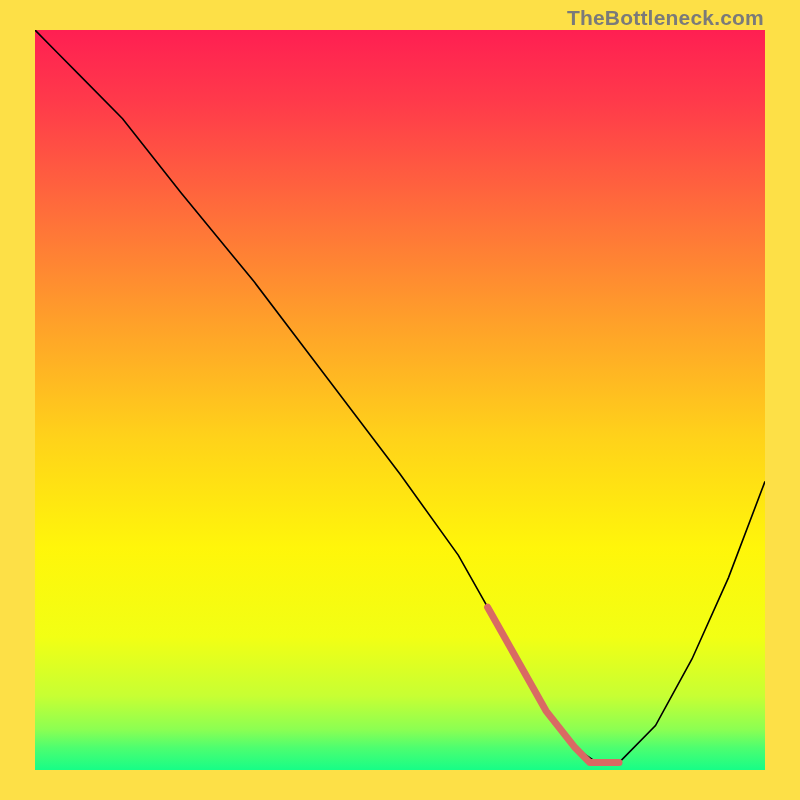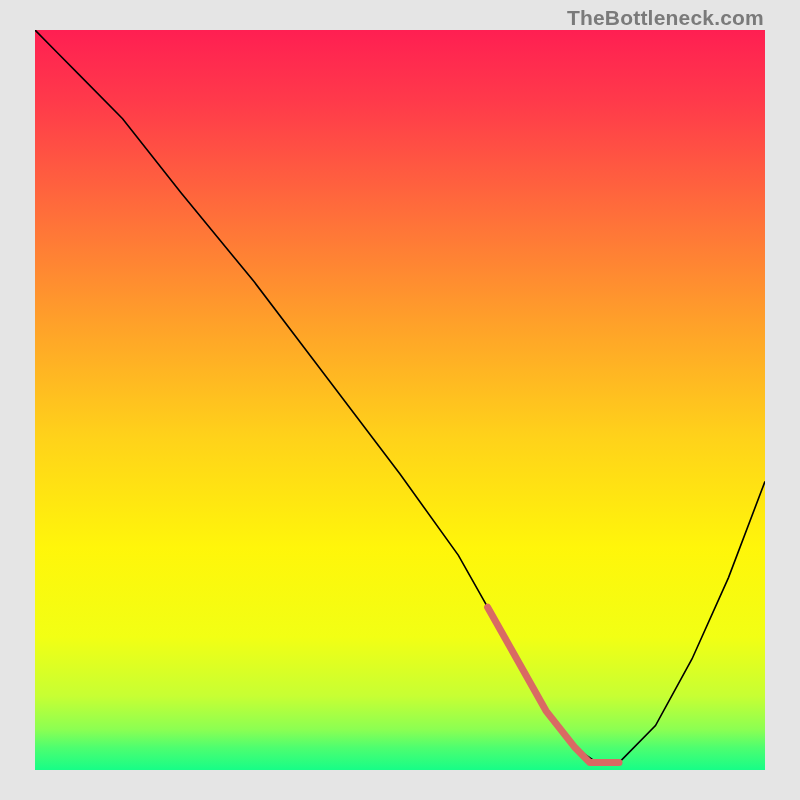--- a/index.html
+++ b/index.html
@@ -9,21 +9,21 @@
     height: 800px;
     background: #000;
     overflow: hidden;
   }
   .frame {
     position: absolute;
     left: 0;
     top: 0;
     width: 800px;
     height: 800px;
-    background: #e5e5e5;
+    background: #fde047;
     text-decoration: underline;
   }
   .plot-area {
     position: absolute;
     left: 35px;
     top: 30px;
     width: 730px;
     height: 740px;
     overflow: hidden;
   }

